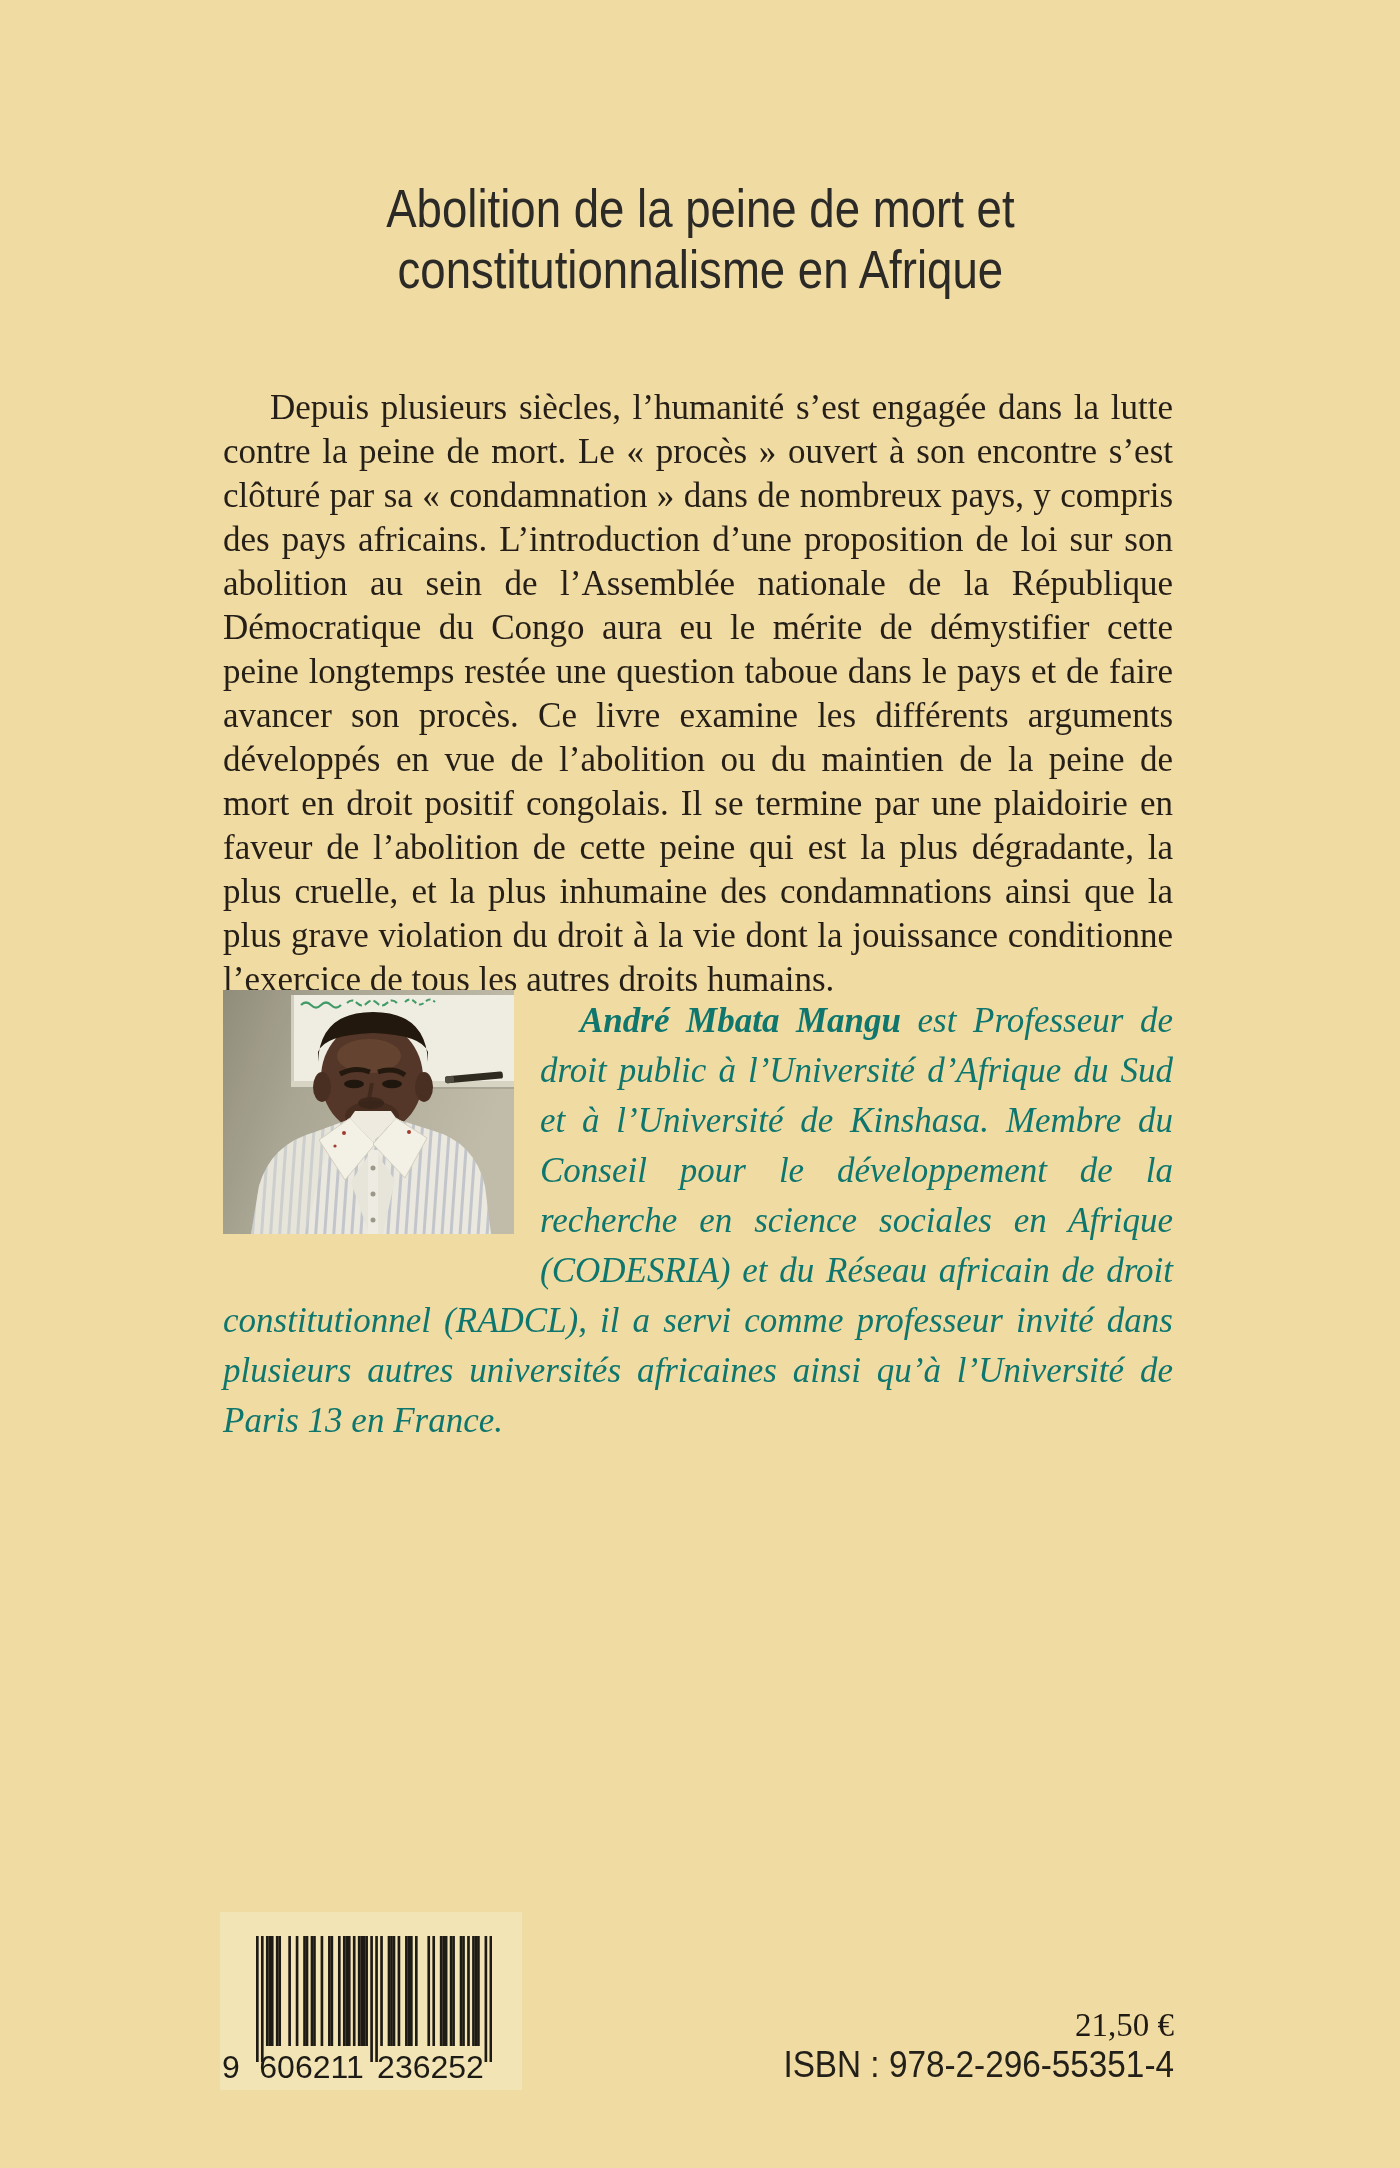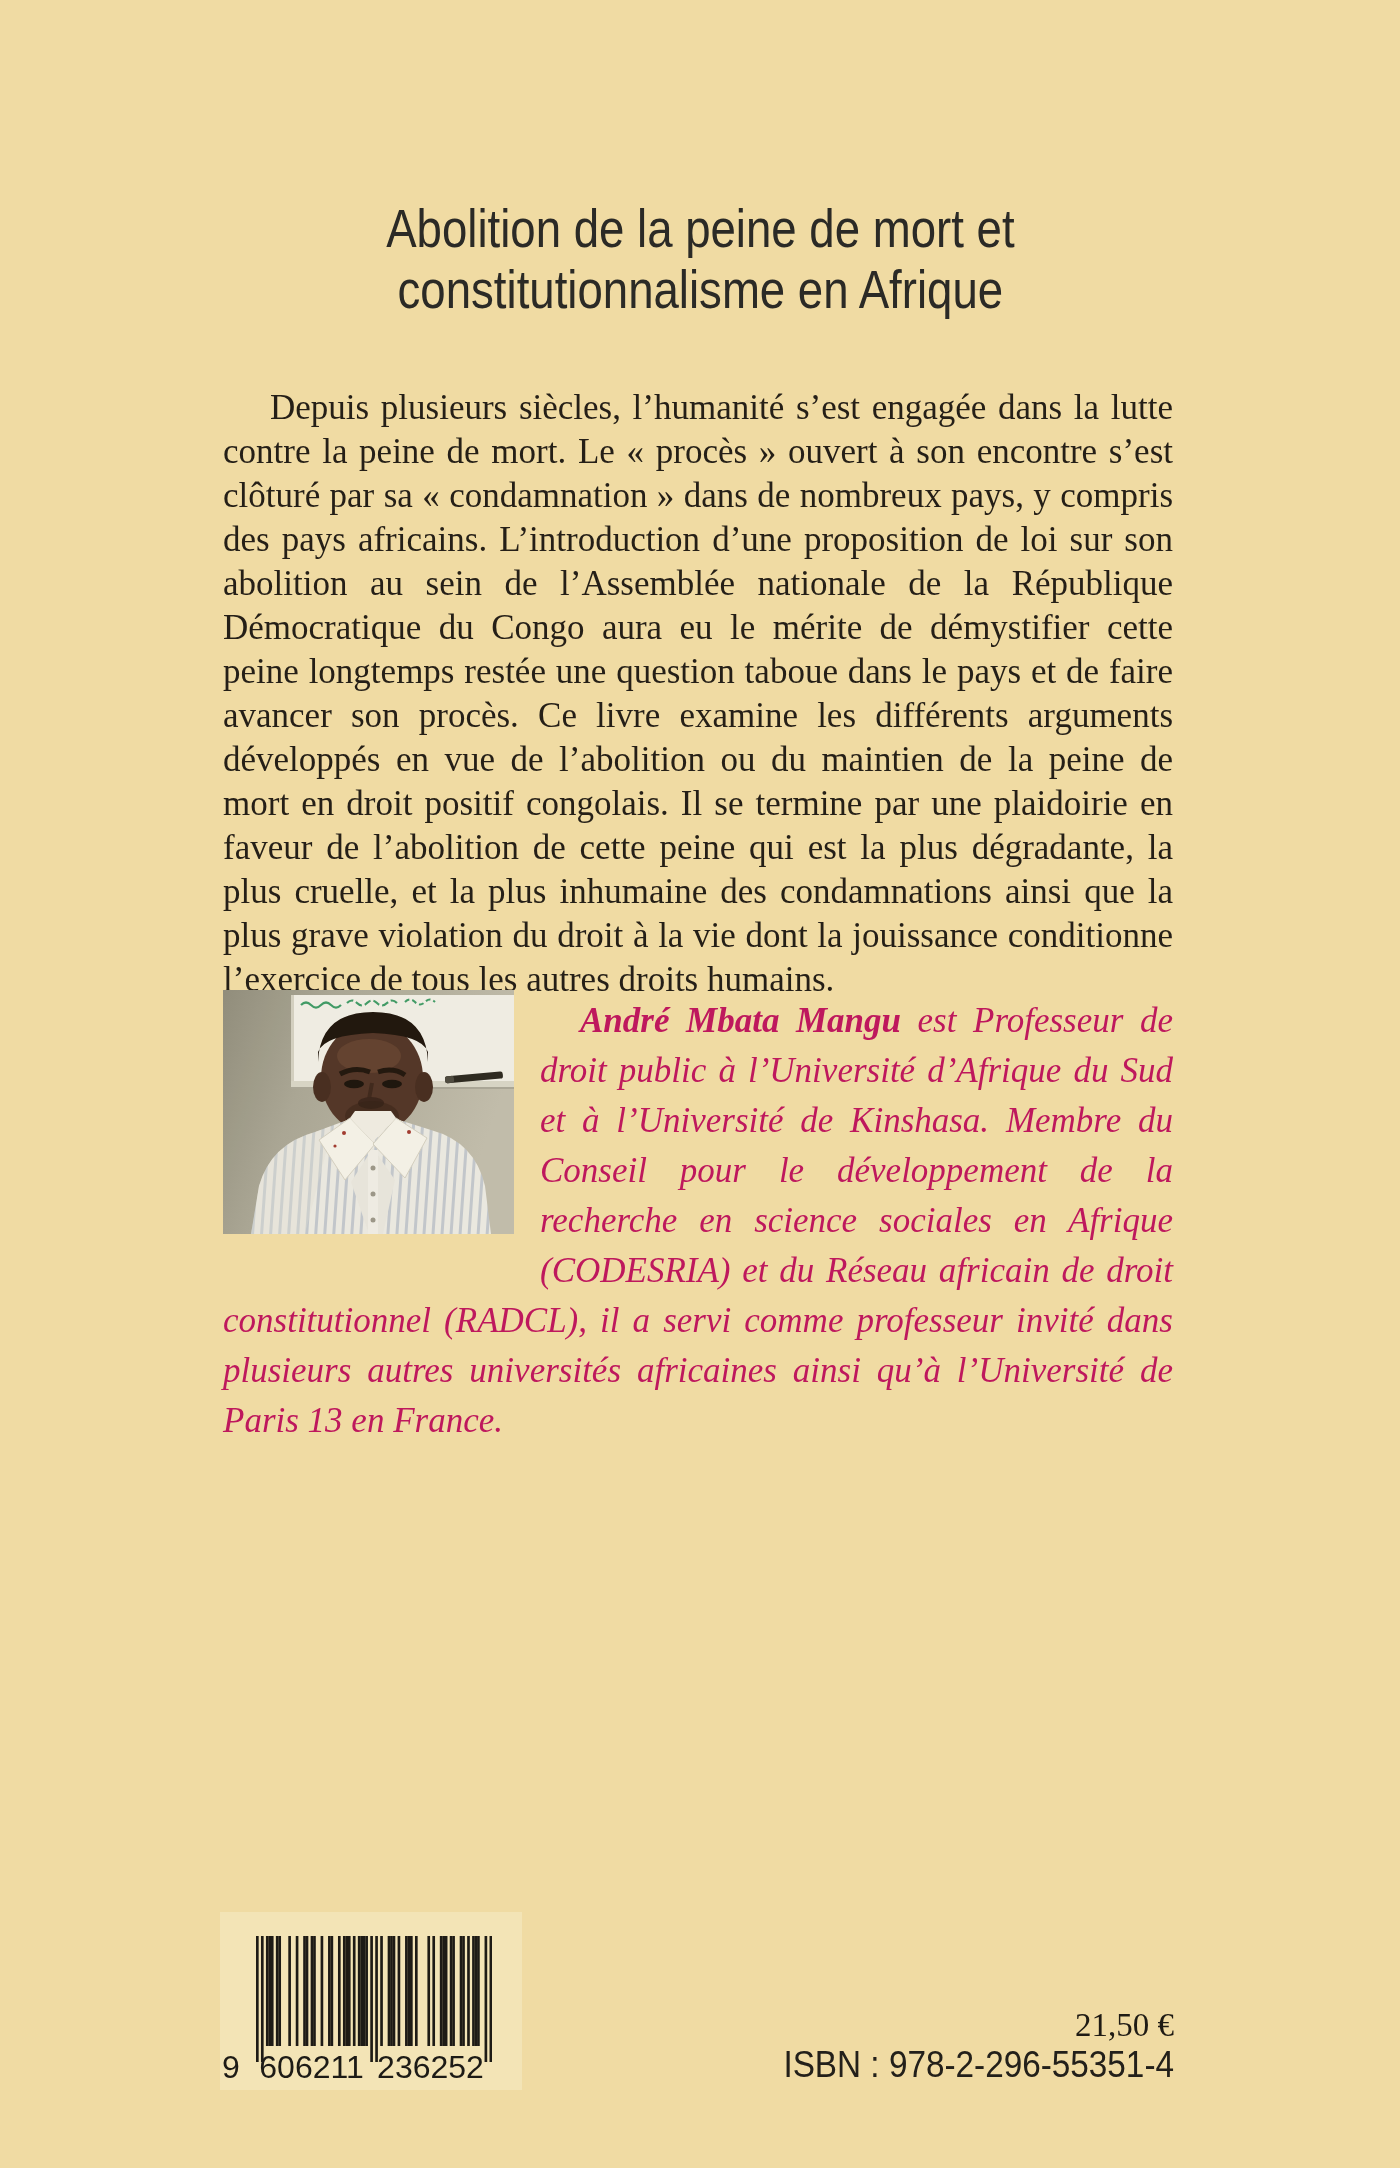--- a/index.html
+++ b/index.html
@@ -10,21 +10,20 @@
   }
   #cover{
     position:relative;width:1400px;height:2168px;
     background:#f0dba3;
     color:#241e16;
   }
   
   .title{
     position:absolute;top:178px;left:0;width:1400px;
     text-align:center;
-    margin-top:20px;
   }
   .title-inner{
     display:inline-block;
     transform:scaleX(0.86);transform-origin:50% 0;
     font-family:"Liberation Sans", sans-serif;
     font-size:53px;line-height:61px;font-weight:400;
     color:#2b2a26;letter-spacing:0px;white-space:nowrap;
   }
   
   .synopsis{
@@ -32,21 +31,21 @@
     font-size:35px;line-height:44px;
     text-align:justify;text-indent:47px;
     color:#251f17;
   }
   
   .bio{
     position:absolute;left:223px;top:996px;width:950px;
     font-size:35px;line-height:50px;
     font-style:italic;
     text-align:justify;text-indent:40px;
-    color:#be185d;
+    color:#0f766e;
   }
   .bio .name{font-weight:bold;}
   .author-photo{
     float:left;
     width:291px;height:244px;
     margin:-6px 26px 58px 0;
     display:block;
   }
   
   .barcode-panel{

